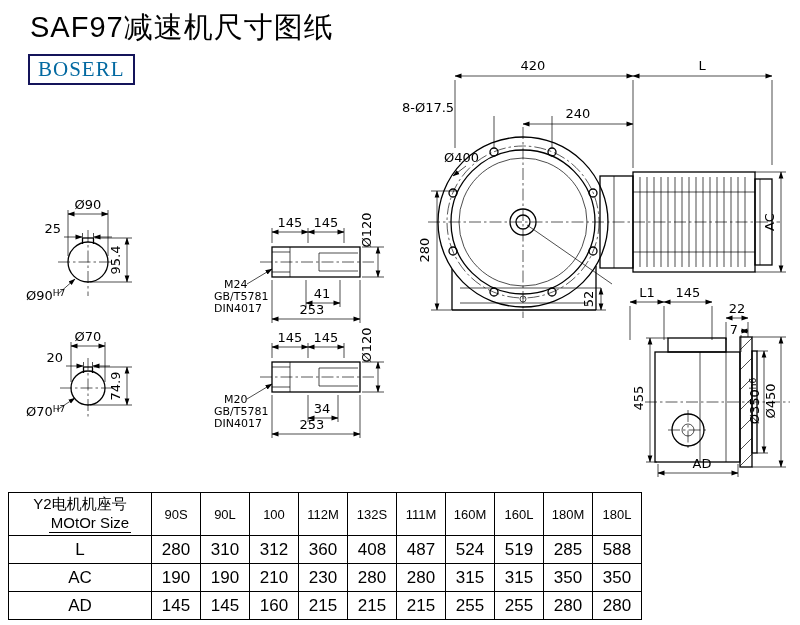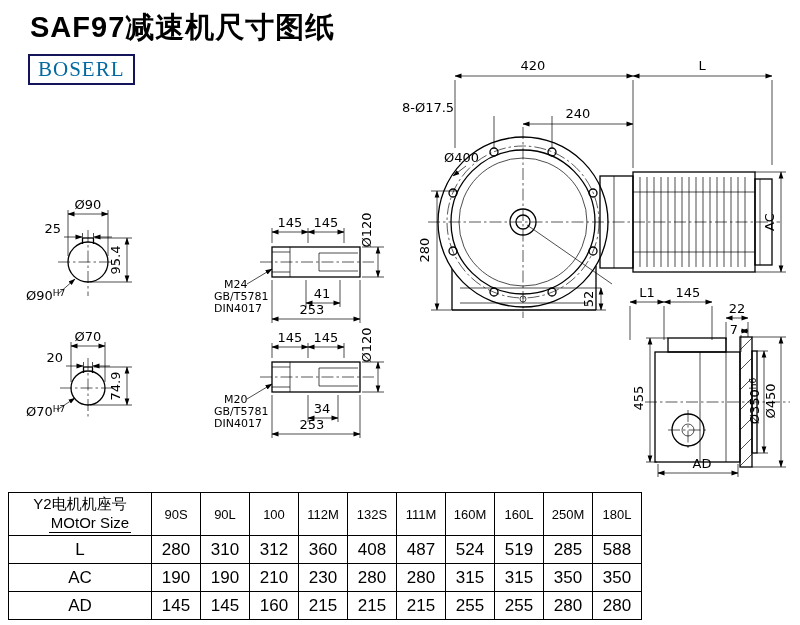--- a/index.html
+++ b/index.html
@@ -1,17 +1,17 @@
 <!DOCTYPE html>
 <html><head>
 <meta charset="utf-8">
 <style>
   html,body{margin:0;padding:0;background:#fff;}
   body{width:800px;height:625px;position:relative;font-family:"Liberation Sans",sans-serif;color:#000;overflow:hidden;}
-  .title{position:absolute;left:30px;top:8px;font-size:29px;font-weight:bold;letter-spacing:1px;}
+  .title{position:absolute;left:30px;top:8px;font-size:29px;font-weight:normal;letter-spacing:1px;}
   .logo-box{position:absolute;left:28px;top:54px;border:2px solid #14145a;padding:1px 8px;background:#fff;}
   .logo-box span{font-family:"Liberation Serif",serif;font-size:21px;color:#0369a1;letter-spacing:1px;}
   svg{position:absolute;left:0;top:0;}
   svg .o{fill:none;stroke:#000;stroke-width:1.3;}
   svg .t{fill:none;stroke:#000;stroke-width:0.7;}
   svg .c{fill:none;stroke:#000;stroke-width:0.65;stroke-dasharray:12 3 2.5 3;}
   svg line.d{stroke:#000;stroke-width:0.7;marker-start:url(#ar);marker-end:url(#ar);}
   svg line.d1{stroke:#000;stroke-width:0.7;marker-end:url(#ar);}
   svg text{fill:#000;}
   svg .s{font:13px "DejaVu Sans",sans-serif;}
@@ -298,21 +298,21 @@
       <div><span class="u">MOtOr Size</span></div>
     </th>
     <td>90S</td>
     <td>90L</td>
     <td>100</td>
     <td>112M</td>
     <td>132S</td>
     <td>111M</td>
     <td>160M</td>
     <td>160L</td>
-    <td>250M</td>
+    <td>180M</td>
     <td>180L</td>
   </tr>
   <tr>
     <td>L</td>
     <td>280</td>
     <td>310</td>
     <td>312</td>
     <td>360</td>
     <td>408</td>
     <td>487</td>

